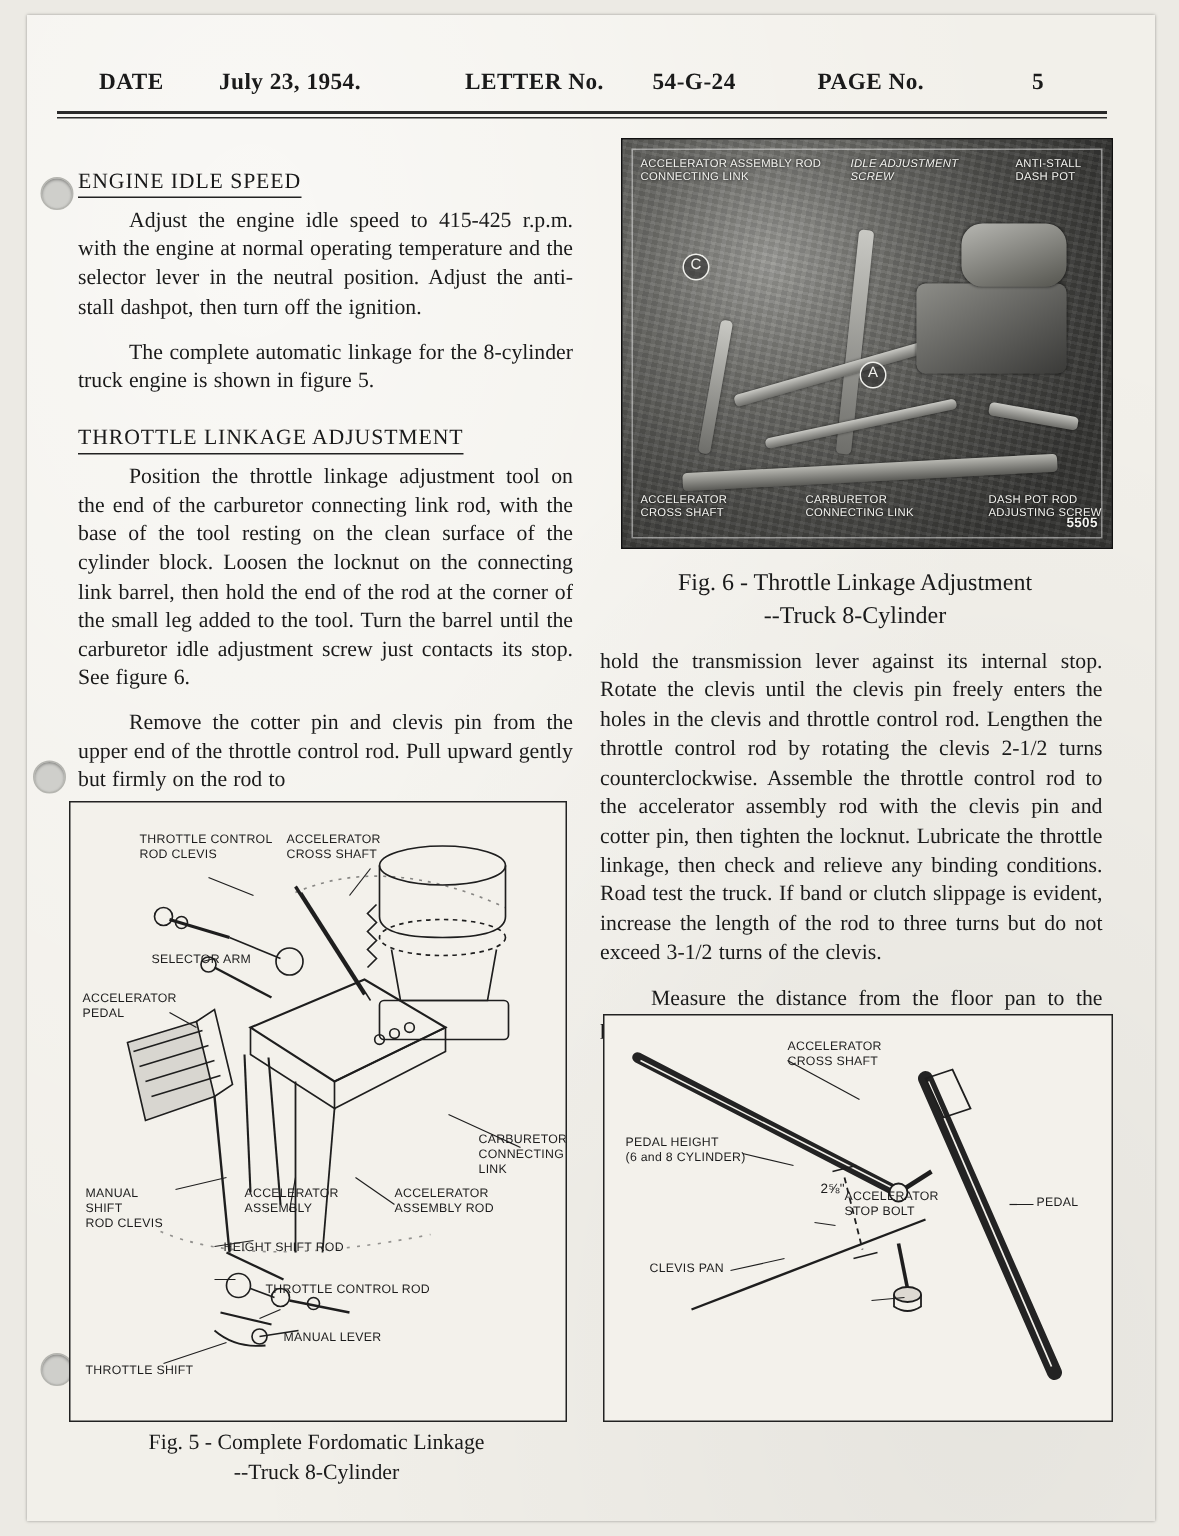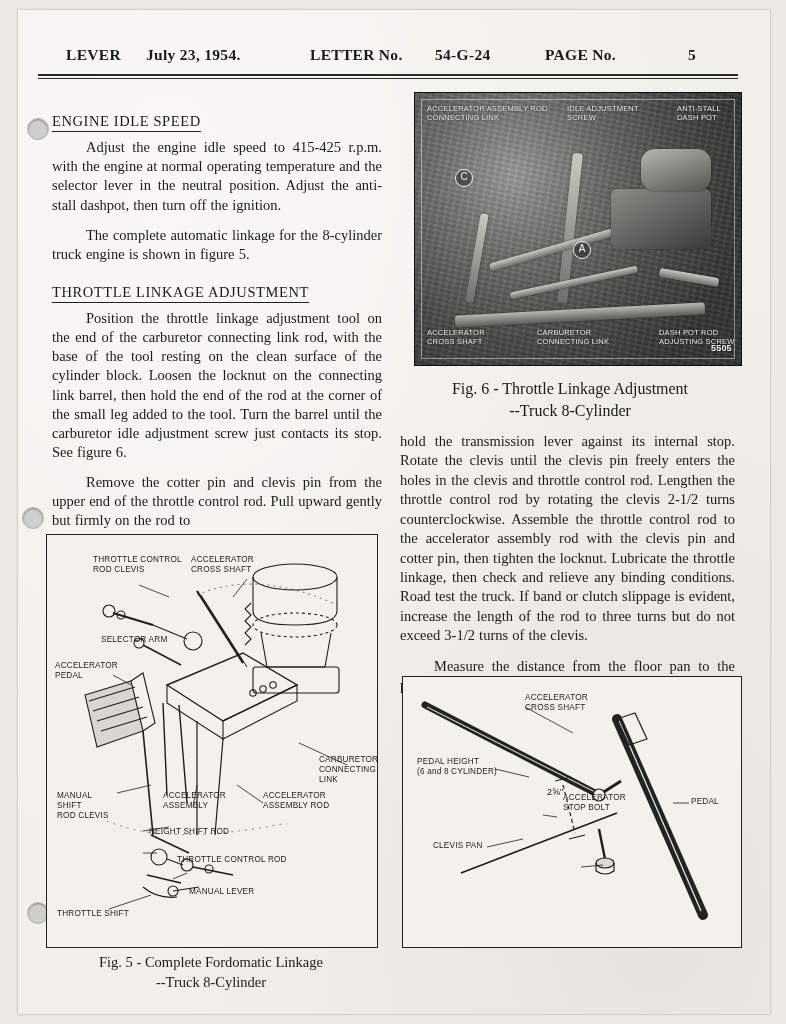--- a/index.html
+++ b/index.html
@@ -240,21 +240,21 @@
 <body>
 
 <div class="page">
   <div class="sheet"></div>
 
   <div class="hole h1"></div>
   <div class="hole h2"></div>
   <div class="hole h3"></div>
 
   <div class="header">
-    <span class="hdr-date-lbl lbl">LEVER</span>
+    <span class="hdr-date-lbl lbl">DATE</span>
     <span class="hdr-date-val">July 23, 1954.</span>
     <span class="hdr-letter-lbl lbl">LETTER No.</span>
     <span class="hdr-letter-val">54-G-24</span>
     <span class="hdr-page-lbl lbl">PAGE No.</span>
     <span class="hdr-page-val">5</span>
   </div>
   <div class="rule"></div>
 
   <div class="col-left">
     <div class="sec-head">ENGINE IDLE SPEED</div>
@@ -275,21 +275,21 @@
     <div class="photo-part" style="left:196px;top:96px;width:100px;height:60px;border-radius:6px;background:linear-gradient(150deg,#8d8d88,#3a3a38);"></div>
     <div class="photo-part" style="left:226px;top:56px;width:70px;height:42px;border-radius:14px;background:linear-gradient(160deg,#b6b6b1,#55554f);"></div>
     <div class="photo-part" style="left:40px;top:216px;width:250px;height:12px;transform:rotate(-3deg);background:linear-gradient(180deg,#b8b8b2,#5a5a56);"></div>
     <div class="photo-part" style="left:58px;top:120px;width:8px;height:90px;transform:rotate(10deg);"></div>
     <div class="photo-part" style="left:244px;top:180px;width:60px;height:9px;transform:rotate(10deg);"></div>
 
     <div class="inner-frame"></div>
 
     <div class="photo-label" style="left:12px;top:12px;white-space:pre;">ACCELERATOR ASSEMBLY ROD
 CONNECTING LINK</div>
-    <div class="photo-label" style="left:152px;top:12px;white-space:pre;">IDLE ADJUSTMENT
+    <div class="photo-label" style="left:152px;top:12px;white-space:pre;font-style:italic;">IDLE ADJUSTMENT
 SCREW</div>
     <div class="photo-label" style="left:262px;top:12px;white-space:pre;">ANTI-STALL
 DASH POT</div>
     <div class="photo-label" style="left:12px;top:236px;white-space:pre;">ACCELERATOR
 CROSS SHAFT</div>
     <div class="photo-label" style="left:122px;top:236px;white-space:pre;">CARBURETOR
 CONNECTING LINK</div>
     <div class="photo-label" style="left:244px;top:236px;white-space:pre;">DASH POT ROD
 ADJUSTING SCREW</div>
     <div class="photo-label" style="left:296px;top:250px;font-weight:bold;font-size:9px;">5505</div>

